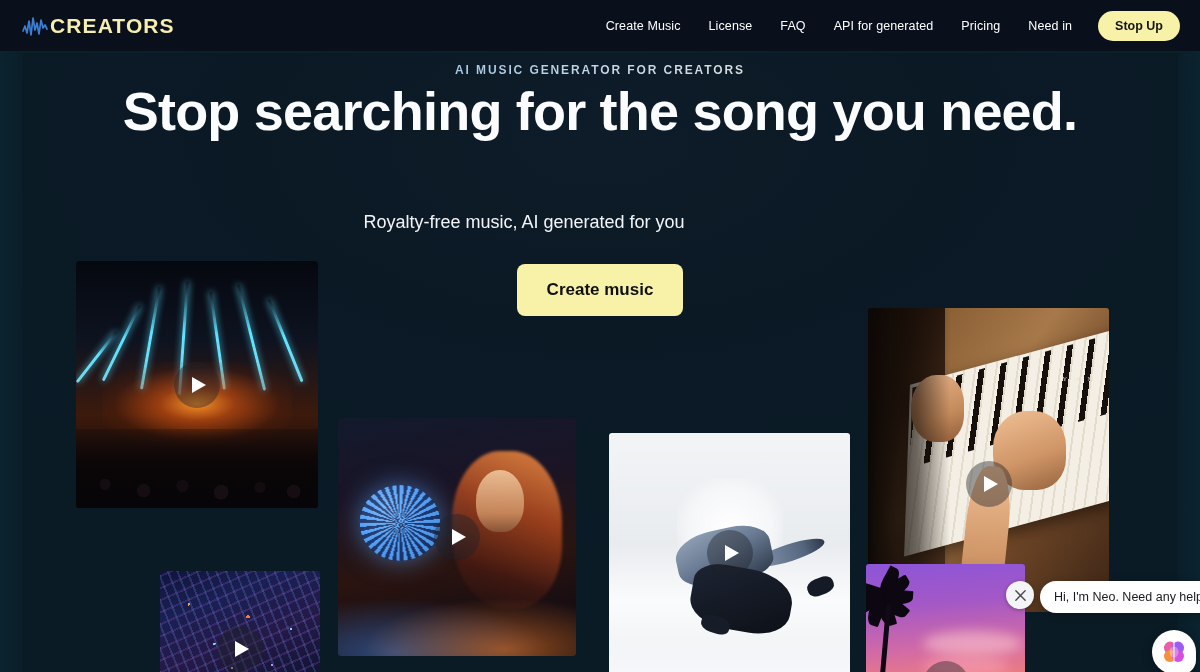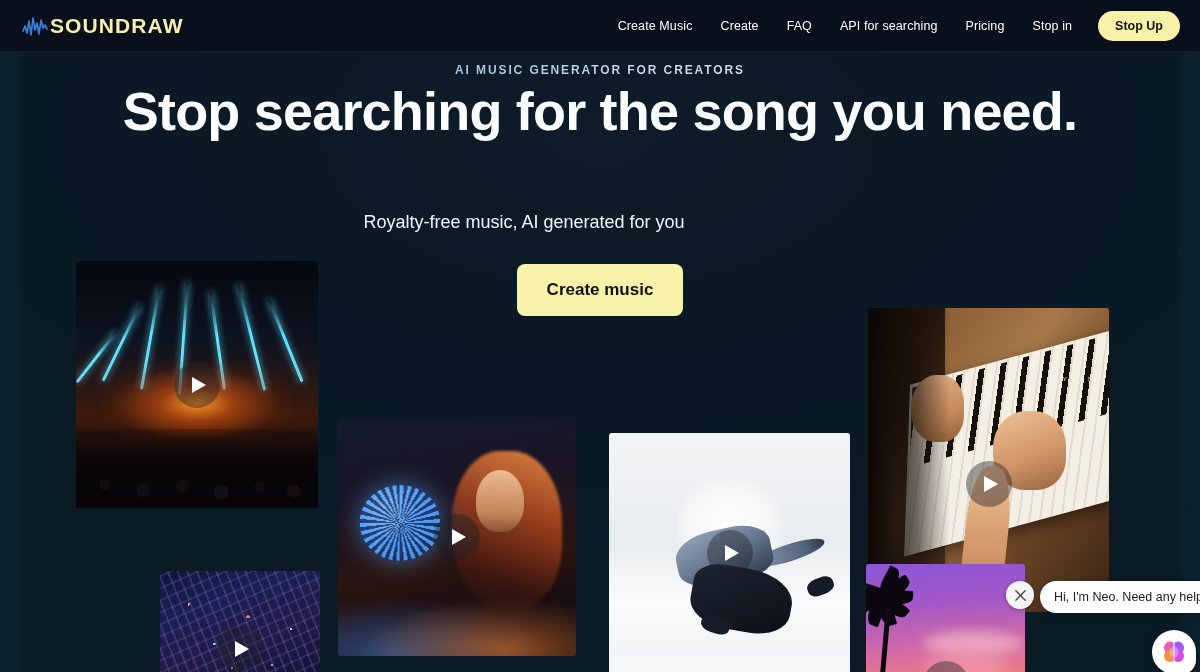--- a/index.html
+++ b/index.html
@@ -321,30 +321,30 @@
 </head>
 <body>
 
 <div class="header">
   <div class="logo">
     <span class="logo-mark">
       <svg viewBox="0 0 26 22" class="logo-mark">
         <path d="M1 16 L3 11 L5 18 L7 6 L9 20 L11 3 L13 15 L15 8 L17 19 L19 5 L21 13 L23 10 L25 14" fill="none" stroke="#3b7fd4" stroke-width="1.7" stroke-linecap="round" stroke-linejoin="round"></path>
       </svg>
     </span>
-    <span class="logo-text">SOUNDRAW</span>
+    <span class="logo-text">CREATORS</span>
   </div>
 
   <nav class="nav">
     <span class="nav-item">Create Music</span>
-    <span class="nav-item">Create</span>
+    <span class="nav-item">License</span>
     <span class="nav-item">FAQ</span>
-    <span class="nav-item">API for searching</span>
+    <span class="nav-item">API for generated</span>
     <span class="nav-item">Pricing</span>
-    <span class="nav-item">Stop in</span>
+    <span class="nav-item">Need in</span>
     <button class="signup-btn">Stop Up</button>
   </nav>
 </div>
 
 <div class="hero">
   <div class="hero-topline"></div>
   <div class="hero-edge-l"></div>
   <div class="hero-edge-r"></div>
 
   <div class="gallery">

